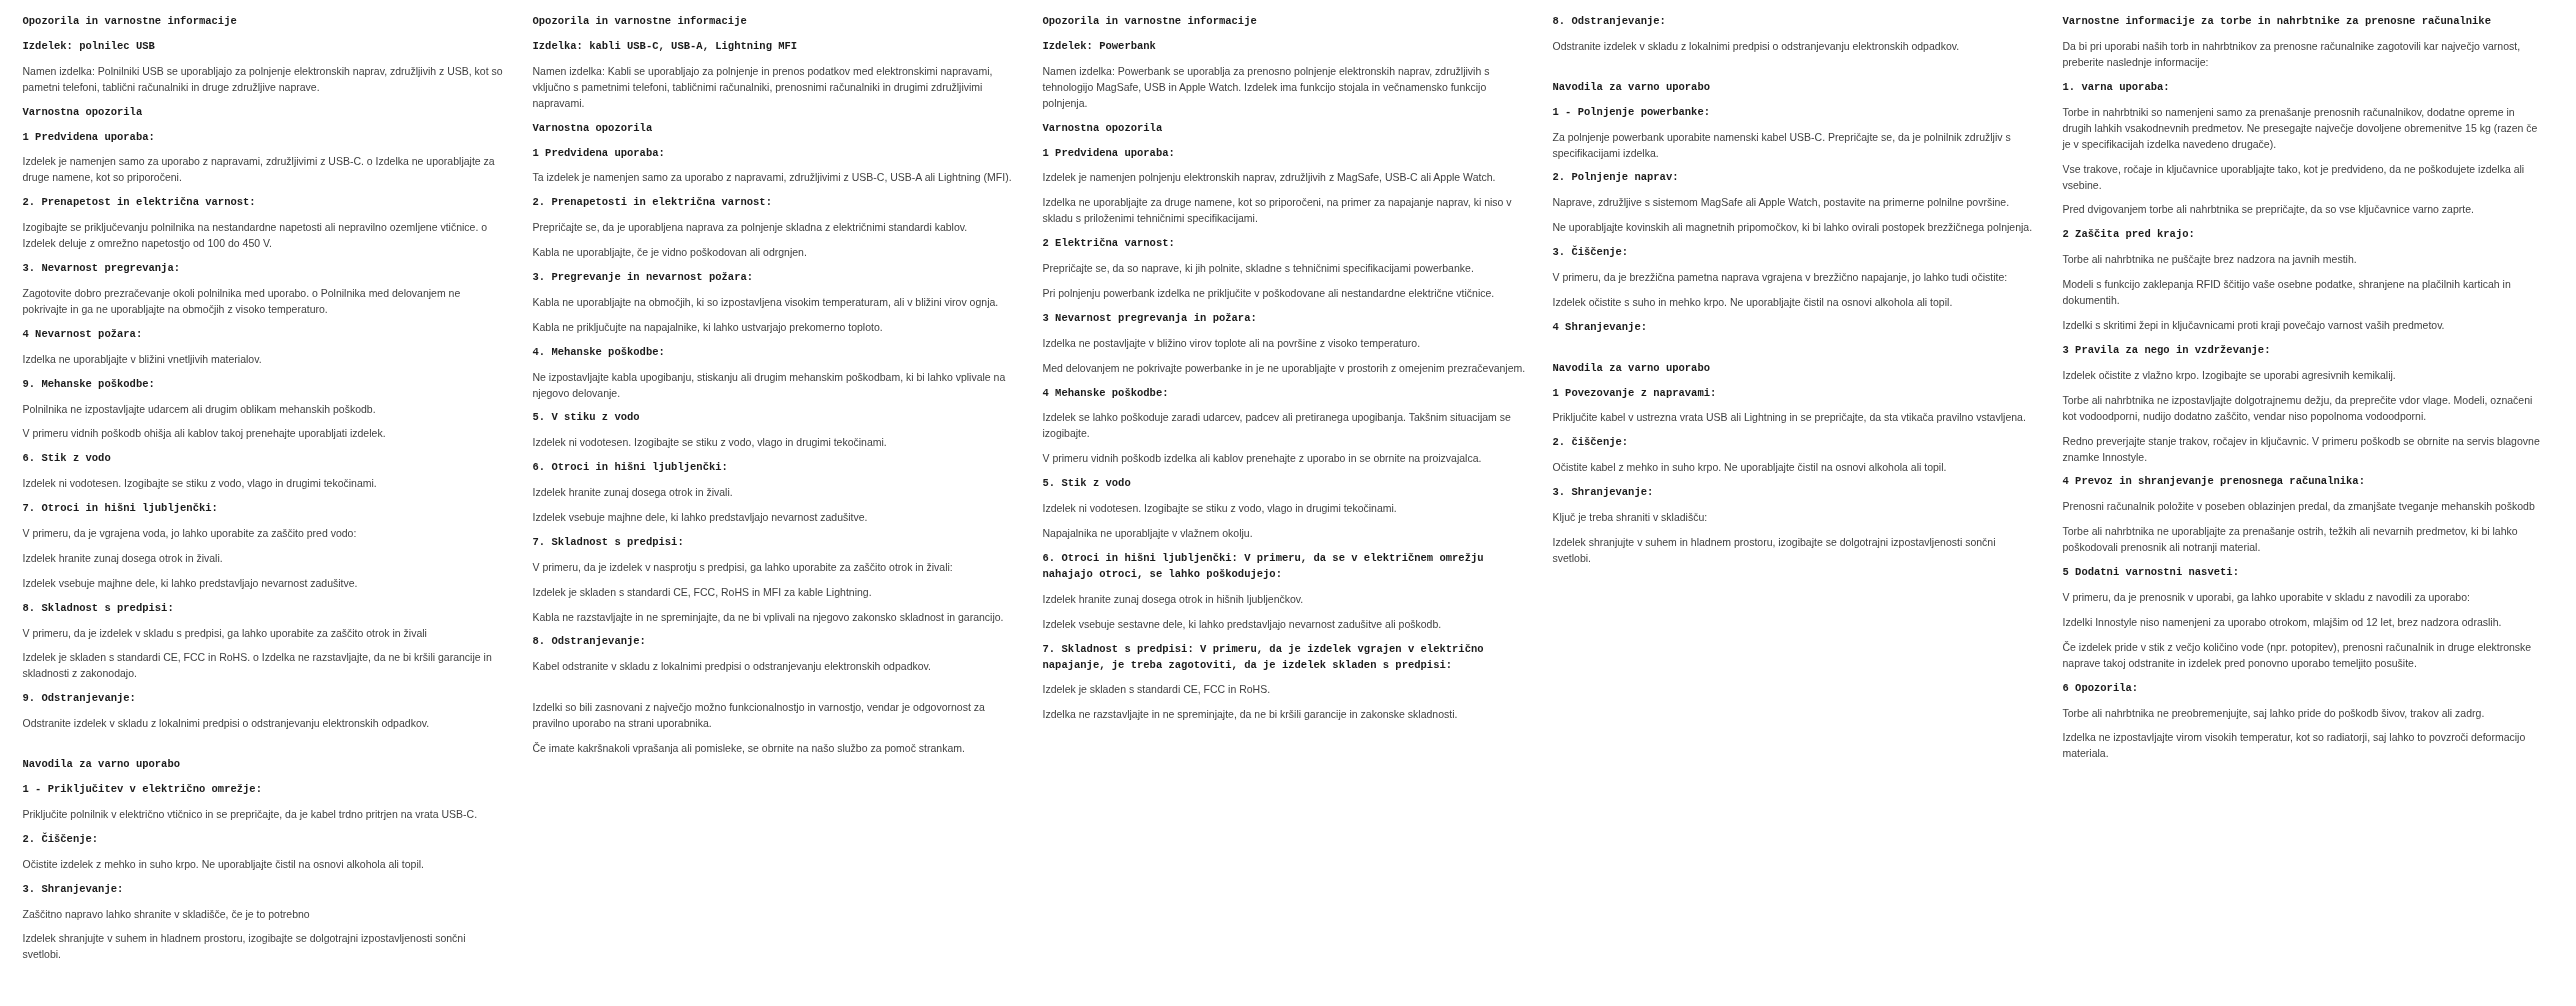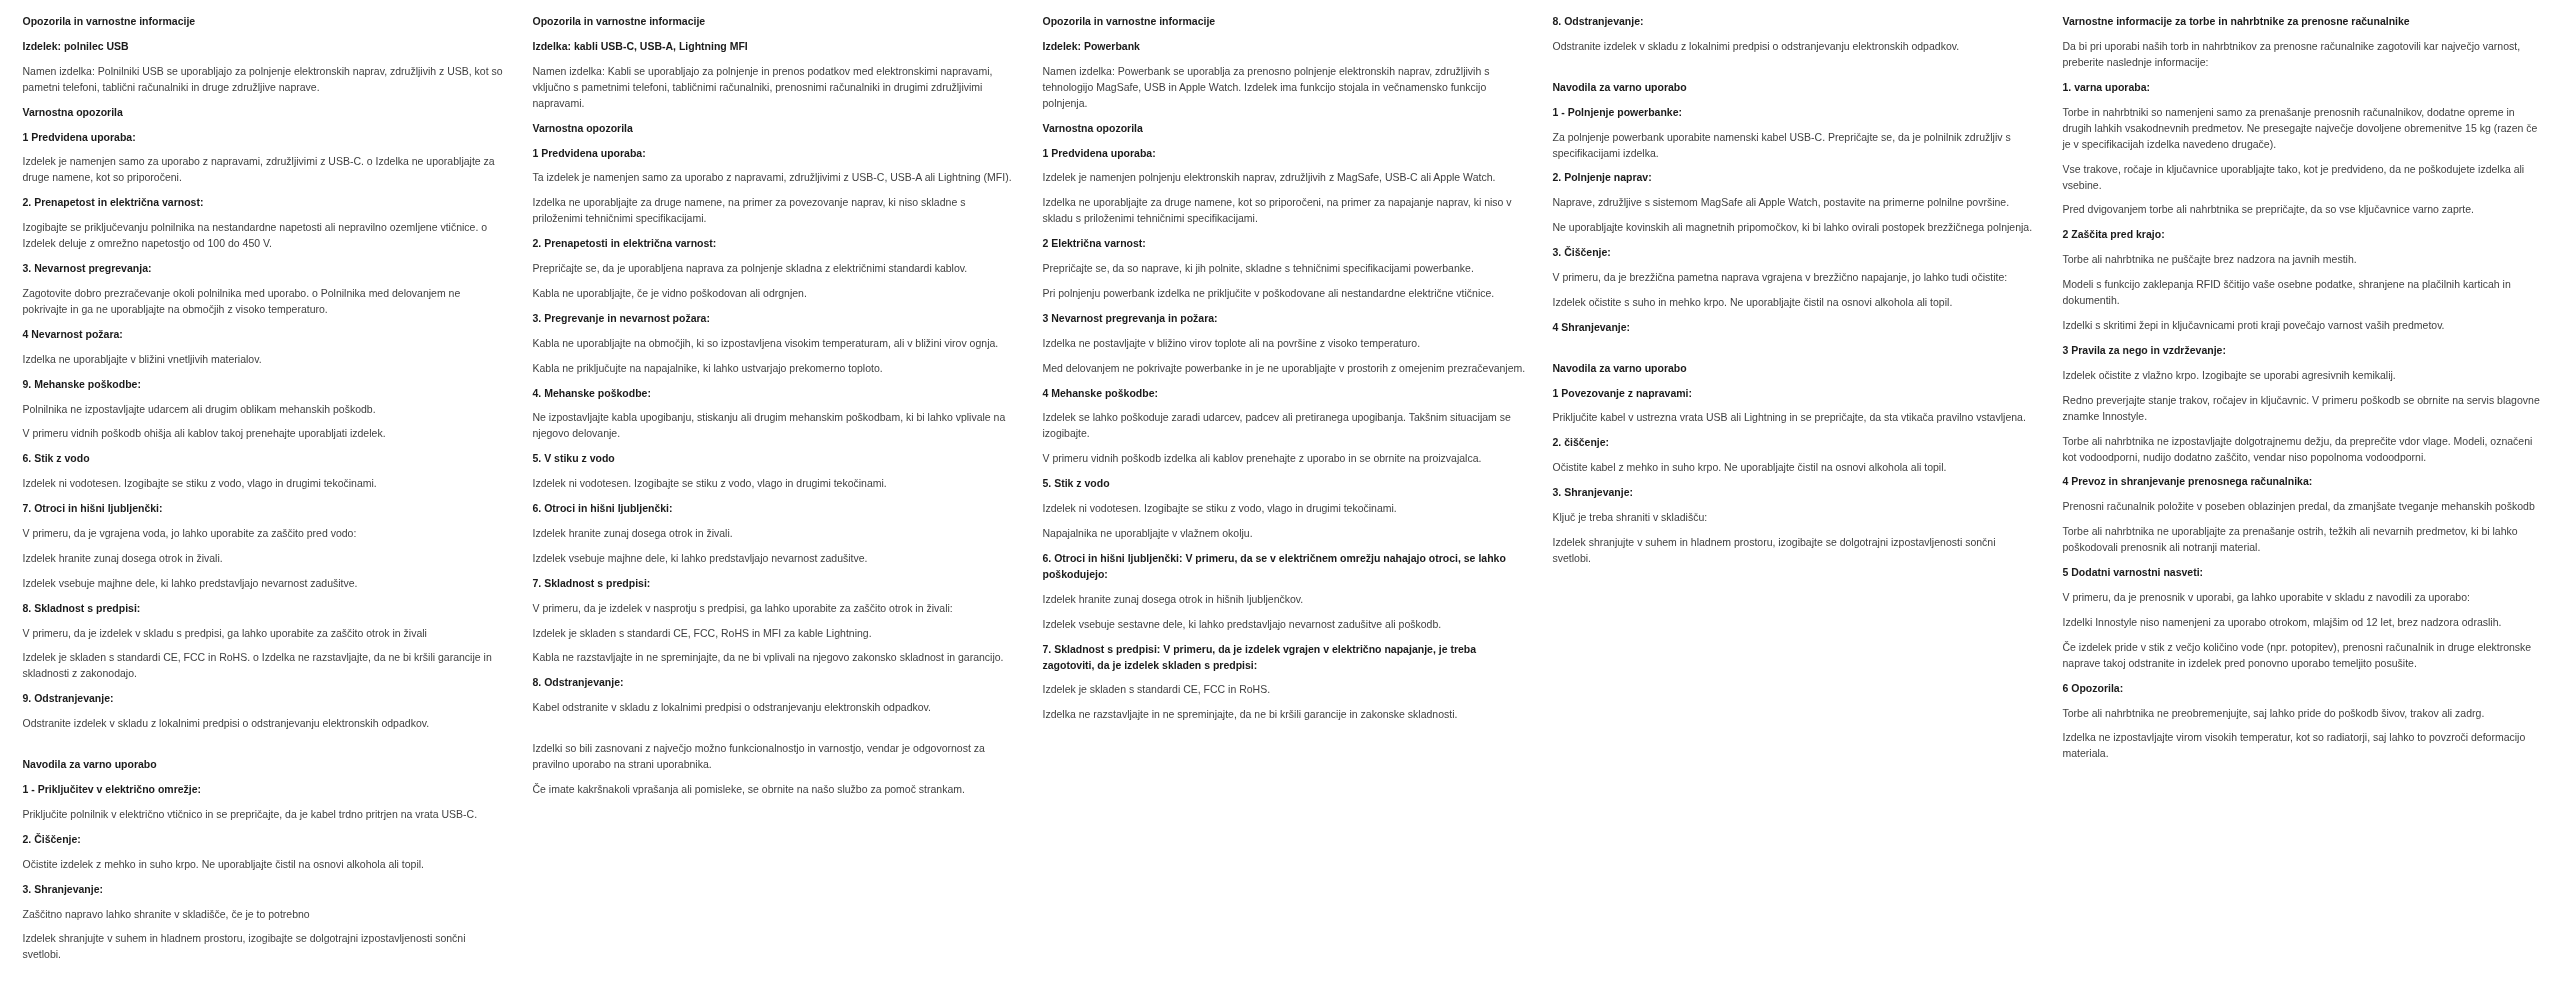--- a/index.html
+++ b/index.html
@@ -25,20 +25,21 @@
   .col {
     flex: 0 0 483px;
     width: 483px;
   }
   .h {
     font-size: 10.5px;
     line-height: 16px;
     font-weight: 700;
     color: #1b1b1b;
     margin: 0 0 8.9px 0;
+    font-family: Liberation Mono, monospace;
   }
   .p {
     font-size: 10.5px;
     line-height: 16px;
     font-weight: 400;
     color: #3f3f3f;
     margin: 0 0 8.9px 0;
   }
   .sp {
     height: 16px;
@@ -86,21 +87,20 @@
         <div class="p">Zaščitno napravo lahko shranite v skladišče, če je to potrebno</div>
         <div class="p">Izdelek shranjujte v suhem in hladnem prostoru, izogibajte se dolgotrajni izpostavljenosti sončni svetlobi.</div>
       </div>
       <div class="col">
         <div class="h">Opozorila in varnostne informacije</div>
         <div class="h">Izdelka: kabli USB-C, USB-A, Lightning MFI</div>
         <div class="p">Namen izdelka: Kabli se uporabljajo za polnjenje in prenos podatkov med elektronskimi napravami, vključno s pametnimi telefoni, tabličnimi računalniki, prenosnimi računalniki in drugimi združljivimi napravami.</div>
         <div class="h">Varnostna opozorila</div>
         <div class="h">1 Predvidena uporaba:</div>
         <div class="p">Ta izdelek je namenjen samo za uporabo z napravami, združljivimi z USB-C, USB-A ali Lightning (MFI).</div>
-        <div class="p">Izdelka ne uporabljajte za druge namene, na primer za povezovanje naprav, ki niso skladne s priloženimi tehničnimi specifikacijami.</div>
         <div class="h">2. Prenapetosti in električna varnost:</div>
         <div class="p">Prepričajte se, da je uporabljena naprava za polnjenje skladna z električnimi standardi kablov.</div>
         <div class="p">Kabla ne uporabljajte, če je vidno poškodovan ali odrgnjen.</div>
         <div class="h">3. Pregrevanje in nevarnost požara:</div>
         <div class="p">Kabla ne uporabljajte na območjih, ki so izpostavljena visokim temperaturam, ali v bližini virov ognja.</div>
         <div class="p">Kabla ne priključujte na napajalnike, ki lahko ustvarjajo prekomerno toploto.</div>
         <div class="h">4. Mehanske poškodbe:</div>
         <div class="p">Ne izpostavljajte kabla upogibanju, stiskanju ali drugim mehanskim poškodbam, ki bi lahko vplivale na njegovo delovanje.</div>
         <div class="h">5. V stiku z vodo</div>
         <div class="p">Izdelek ni vodotesen. Izogibajte se stiku z vodo, vlago in drugimi tekočinami.</div>
@@ -174,22 +174,22 @@
         <div class="h">1. varna uporaba:</div>
         <div class="p">Torbe in nahrbtniki so namenjeni samo za prenašanje prenosnih računalnikov, dodatne opreme in drugih lahkih vsakodnevnih predmetov. Ne presegajte največje dovoljene obremenitve 15 kg (razen če je v specifikacijah izdelka navedeno drugače).</div>
         <div class="p">Vse trakove, ročaje in ključavnice uporabljajte tako, kot je predvideno, da ne poškodujete izdelka ali vsebine.</div>
         <div class="p">Pred dvigovanjem torbe ali nahrbtnika se prepričajte, da so vse ključavnice varno zaprte.</div>
         <div class="h">2 Zaščita pred krajo:</div>
         <div class="p">Torbe ali nahrbtnika ne puščajte brez nadzora na javnih mestih.</div>
         <div class="p">Modeli s funkcijo zaklepanja RFID ščitijo vaše osebne podatke, shranjene na plačilnih karticah in dokumentih.</div>
         <div class="p">Izdelki s skritimi žepi in ključavnicami proti kraji povečajo varnost vaših predmetov.</div>
         <div class="h">3 Pravila za nego in vzdrževanje:</div>
         <div class="p">Izdelek očistite z vlažno krpo. Izogibajte se uporabi agresivnih kemikalij.</div>
+        <div class="p">Torbe ali nahrbtnika ne izpostavljajte dolgotrajnemu dežju, da preprečite vdor vlage. Modeli, označeni kot vodoodporni, nudijo dodatno zaščito, vendar niso popolnoma vodoodporni.</div>
         <div class="p">Redno preverjajte stanje trakov, ročajev in ključavnic. V primeru poškodb se obrnite na servis blagovne znamke Innostyle.</div>
-        <div class="p">Torbe ali nahrbtnika ne izpostavljajte dolgotrajnemu dežju, da preprečite vdor vlage. Modeli, označeni kot vodoodporni, nudijo dodatno zaščito, vendar niso popolnoma vodoodporni.</div>
         <div class="h">4 Prevoz in shranjevanje prenosnega računalnika:</div>
         <div class="p">Prenosni računalnik položite v poseben oblazinjen predal, da zmanjšate tveganje mehanskih poškodb</div>
         <div class="p">Torbe ali nahrbtnika ne uporabljajte za prenašanje ostrih, težkih ali nevarnih predmetov, ki bi lahko poškodovali prenosnik ali notranji material.</div>
         <div class="h">5 Dodatni varnostni nasveti:</div>
         <div class="p">V primeru, da je prenosnik v uporabi, ga lahko uporabite v skladu z navodili za uporabo:</div>
         <div class="p">Izdelki Innostyle niso namenjeni za uporabo otrokom, mlajšim od 12 let, brez nadzora odraslih.</div>
         <div class="p">Če izdelek pride v stik z večjo količino vode (npr. potopitev), prenosni računalnik in druge elektronske naprave takoj odstranite in izdelek pred ponovno uporabo temeljito posušite.</div>
         <div class="h">6 Opozorila:</div>
         <div class="p">Torbe ali nahrbtnika ne preobremenjujte, saj lahko pride do poškodb šivov, trakov ali zadrg.</div>
         <div class="p">Izdelka ne izpostavljajte virom visokih temperatur, kot so radiatorji, saj lahko to povzroči deformacijo materiala.</div>

